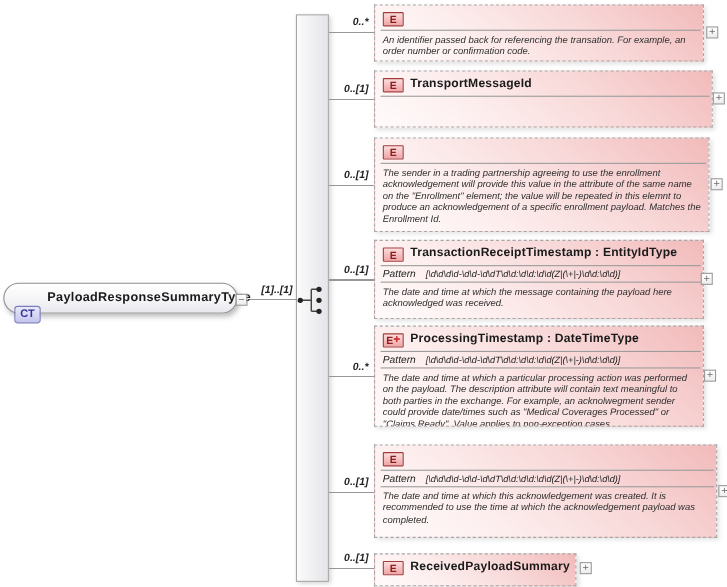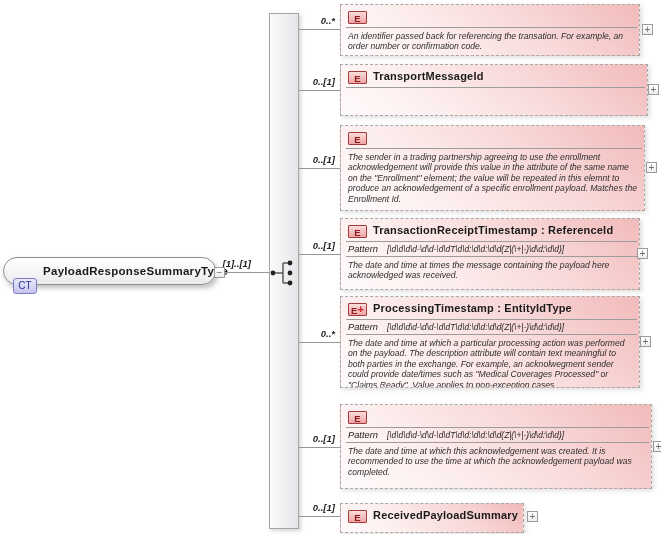--- a/index.html
+++ b/index.html
@@ -13,21 +13,21 @@
   .root-box {
     position:absolute; left:3px; top:257px; width:213px; height:28px;
     border:1px solid #8f8f8f; border-radius:14px;
     background:linear-gradient(180deg,#ffffff 0%,#f4f4f6 60%,#e9e9ee 100%);
     box-shadow:2px 3px 5px rgba(110,110,110,.45);
     display:flex; align-items:center; gap:6px; padding:0 8px 0 9px;
     box-sizing:border-box; z-index:3;
   }
   .badge-ct {
     flex:0 0 auto; width:22px; height:14px; line-height:14px; text-align:center;
-    font-size:10px; font-weight:normal; color:#31319a;
+    font-size:10px; font-weight:bold; color:#31319a;
     background:linear-gradient(#e9e9fb,#c4c4ee); border:1px solid #7d7dbd; border-radius:3px;margin-top:30px;
   }
   .root-title { font-size:11.5px; font-weight:bold; color:#1a1a1a; letter-spacing:.3px; white-space:nowrap; }
 
   
   .seq-bar {
     position:absolute; left:269px; top:13px; width:30px; height:516px;
     background:linear-gradient(90deg,#fbfbfb,#e5e5e9);
     border:1px solid #a5a5a5; box-sizing:border-box;
     box-shadow:2px 2px 4px rgba(150,150,150,.4); z-index:2;
@@ -107,21 +107,21 @@
     <circle cx="25" cy="6" r="2.4" fill="#222"></circle>
     <circle cx="25" cy="16" r="2.4" fill="#222"></circle>
     <circle cx="25" cy="26" r="2.4" fill="#222"></circle>
   </svg>
 
   <div class="root-box">
     <span class="badge-ct">CT</span>
     <span class="root-title">PayloadResponseSummaryType</span>
   </div>
   <div class="toggle" style="left:214px; top:267px;">−</div>
-  <div class="card" style="left:207px; top:258px; width:44px;">[1]..[1]</div>
+  <div class="card" style="left:222px; top:258px; width:44px;">[1]..[1]</div>
 
   <div class="card" style="left:299px; top:15px;  width:36px;">0..*</div>
   <div class="card" style="left:299px; top:76px;  width:36px;">0..[1]</div>
   <div class="card" style="left:299px; top:154px; width:36px;">0..[1]</div>
   <div class="card" style="left:299px; top:240px; width:36px;">0..[1]</div>
   <div class="card" style="left:299px; top:328px; width:36px;">0..*</div>
   <div class="card" style="left:299px; top:433px; width:36px;">0..[1]</div>
   <div class="card" style="left:299px; top:502px; width:36px;">0..[1]</div>
 
   <div class="el" style="left:340px; top:4px; width:300px; height:52px;">
@@ -147,36 +147,36 @@
       <span class="badge-e">E</span>
     </div>
     <div class="rule"></div>
     <div class="el-ann">The sender in a trading partnership agreeing to use the enrollment acknowledgement will provide this value in the attribute of the same name on the "Enrollment" element; the value will be repeated in this elemnt to produce an acknowledgement of a specific enrollment payload.  Matches the Enrollment Id.</div>
   </div>
   <div class="toggle" style="left:646px; top:162px;">+</div>
 
   <div class="el" style="left:340px; top:218px; width:300px; height:72px;">
     <div class="el-header">
       <span class="badge-e">E</span>
-      <span class="htext">TransactionReceiptTimestamp : ReferenceId</span>
+      <span class="htext">TransactionReceiptTimestamp : EntityIdType</span>
     </div>
     <div class="rule"></div>
     <div class="el-pattern">
       <span class="plabel">Pattern</span>
       <span class="pvalue">[\d\d\d\d-\d\d-\d\dT\d\d:\d\d:\d\d(Z|(\+|-)\d\d:\d\d)]</span>
     </div>
     <div class="rule"></div>
-    <div class="el-ann">The date and time at times the message containing the payload here acknowledged was received.</div>
+    <div class="el-ann">The date and time at which the message containing the payload here acknowledged was received.</div>
   </div>
   <div class="toggle" style="left:637px; top:248px;">+</div>
 
   <div class="el" style="left:340px; top:296px; width:300px; height:92px;">
     <div class="el-header">
       <span class="badge-e"><span>E</span><span class="badge-plus">+</span></span>
-      <span class="htext">ProcessingTimestamp : EntityIdType</span>
+      <span class="htext">ProcessingTimestamp : DateTimeType</span>
     </div>
     <div class="rule"></div>
     <div class="el-pattern">
       <span class="plabel">Pattern</span>
       <span class="pvalue">[\d\d\d\d-\d\d-\d\dT\d\d:\d\d:\d\d(Z|(\+|-)\d\d:\d\d)]</span>
     </div>
     <div class="rule"></div>
     <div class="el-ann">The date and time at which a particular processing action was performed on the payload.  The description attribute will contain text meaningful to both parties in the exchange.  For example, an acknolwegment sender could provide date/times such as "Medical Coverages Processed" or "Claims Ready".  Value applies to non-exception cases.</div>
   </div>
   <div class="toggle" style="left:640px; top:336px;">+</div>

